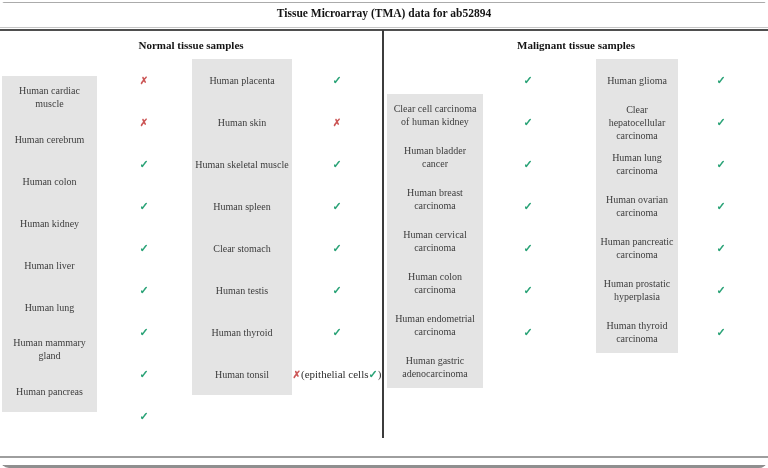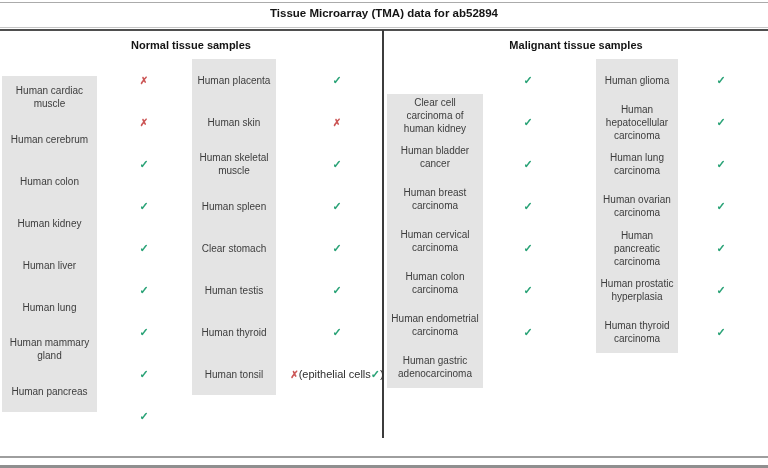--- a/index.html
+++ b/index.html
@@ -1,22 +1,23 @@
 <!DOCTYPE html>
 <html style="--check: #2aa377; --cross: #cc5757; --cellbg: #e4e4e4;"><head>
 <meta charset="utf-8">
 <style>
   html,body{margin:0;padding:0;background:#ffffff;}
   .page{
     position:relative;
     width:768px;height:468px;
     background:#ffffff;
-    font-family:Liberation Sans, sans-serif;
+    font-family:Liberation Serif, serif;
     color:#3d3d3d;
     overflow:hidden;
+    border-radius:9px;
   }
   .rule{position:absolute;left:0;right:0;}
   .rule-top{top:2px;height:1px;background:#ababab;}
   .rule-title-light{top:27px;height:1px;background:#c6c6c6;}
   .rule-title-dark{top:28.5px;height:2px;background:#4f4f4f;}
   .rule-bottom-1{top:456px;height:2px;background:#9e9e9e;}
   .rule-bottom-2{top:465px;height:2.5px;background:#8f8f8f;}
   .v-divider{position:absolute;left:382px;top:30px;width:2px;height:408px;background:#3c3c3c;}
   .doc-title{
     position:absolute;top:7px;left:0;width:100%;
@@ -42,21 +43,21 @@
   .cell-mark{
     height:42px;display:flex;align-items:center;justify-content:center;
     white-space:nowrap;
   }
   .check{color:var(--check,#2aa377);font-size:11px;font-weight:bold;}
   .cross{color:var(--cross,#cc5757);font-size:10px;font-weight:bold;}
   .note{color:#2e2e2e;font-size:11px;}
   
   .col-na-labels{left:2px;width:95px;margin-top:17px;}
   .col-na-marks{left:97px;width:94px;}
-  .col-nb-labels{left:192px;width:84px;}
+  .col-nb-labels{left:192px;width:100px;}
   .col-nb-marks{left:292px;width:90px;}
   .col-ma-labels{left:387px;width:96px;margin-top:35px;}
   .col-ma-marks{left:483px;width:90px;}
   .col-mb-labels{left:596px;width:82px;}
   .col-mb-marks{left:675px;width:92px;}
 </style>
 </head>
 <body>
 
 <div class="page">
@@ -181,21 +182,21 @@
       <div class="cell-mark">
         <span class="check">✓</span>
       </div>
       <div class="cell-mark">
         <span class="check">✓</span>
       </div>
     </div>
 
   <div class="label-col col-mb-labels">
       <div class="cell-label">Human glioma</div>
-      <div class="cell-label">Human hepatocellular carcinoma</div>
+      <div class="cell-label">Clear hepatocellular carcinoma</div>
       <div class="cell-label">Human lung carcinoma</div>
       <div class="cell-label">Human ovarian carcinoma</div>
       <div class="cell-label">Human pancreatic carcinoma</div>
       <div class="cell-label">Human prostatic hyperplasia</div>
       <div class="cell-label">Human thyroid carcinoma</div>
     </div>
   <div class="mark-col col-mb-marks">
       <div class="cell-mark">
         <span class="check">✓</span>
       </div>

